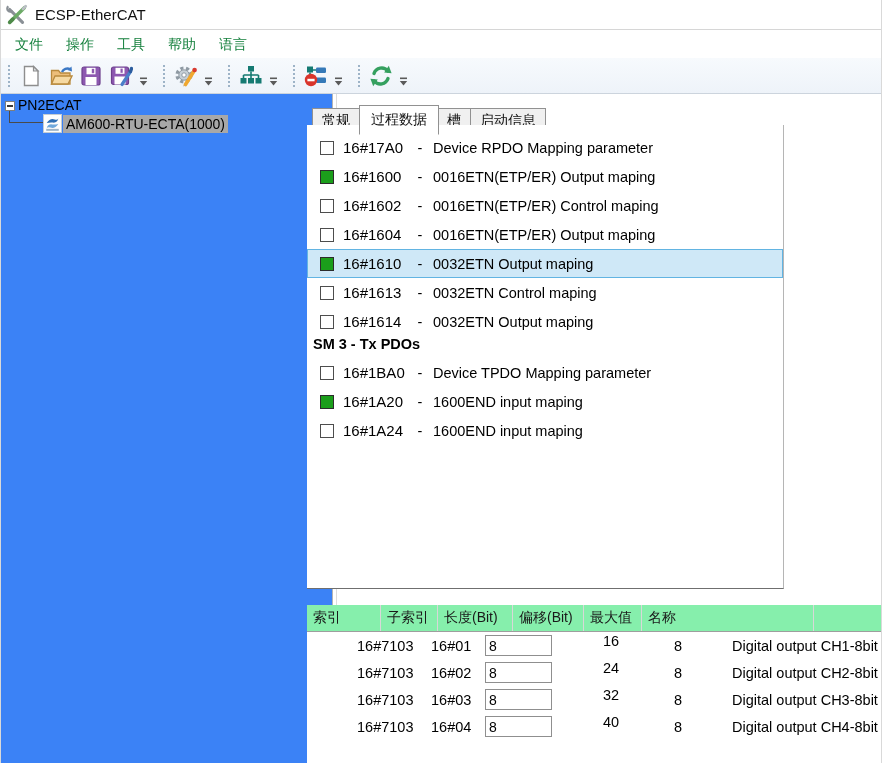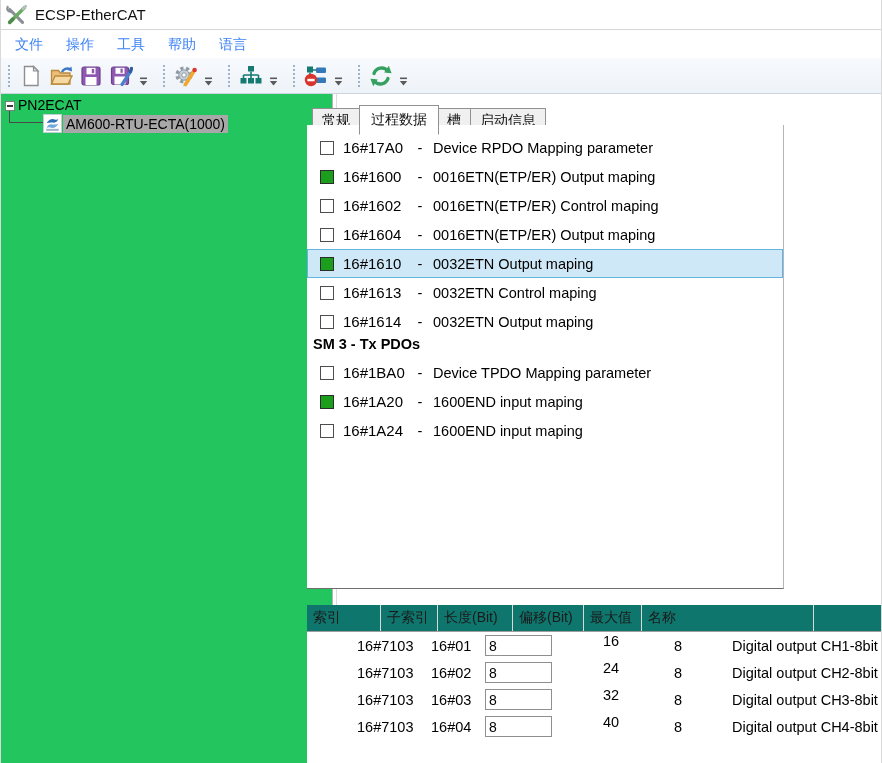--- a/index.html
+++ b/index.html
@@ -8,37 +8,37 @@
   body { font-family:"Liberation Sans", sans-serif; color:#000; }
   .window { position:relative; width:882px; height:763px; background:#fff; overflow:hidden; border-left:1px solid #d9d9d9; border-right:1px solid #d9d9d9; }
 
   
   .titlebar { position:absolute; left:0; top:0; width:100%; height:30px; background:#fff; display:flex; align-items:center; padding-left:5px; border-bottom:1px solid #d6d6d6; }
   .titlebar .app-icon { width:22px; height:22px; margin-right:7px; }
   .titlebar .title-text { font-size:15px; color:#111; }
 
   
   .menubar { position:absolute; left:0; top:31px; width:100%; height:27px; background:#fff; display:flex; align-items:center; padding-left:12px; }
-  .menu-item { font-size:14px; color:#3b82f6; margin-right:19px; padding:3px 2px; cursor:default; }
+  .menu-item { font-size:14px; color:#15803d; margin-right:19px; padding:3px 2px; cursor:default; }
 
   
   .toolbar { position:absolute; left:0; top:58px; width:100%; height:36px; background:linear-gradient(#f7fafd,#eef3f9); border-bottom:1px solid #ccd4dd; display:flex; align-items:center; padding-left:4px; }
   .tgroup { display:flex; align-items:center; margin-right:10px; }
   .grip { width:4px; height:24px; margin:0 5px 0 2px;
           background-image:radial-gradient(circle,#9db3c7 1.1px,transparent 1.3px);
           background-size:4px 4px; background-position:center top; }
   .tbtn { width:28px; height:28px; display:flex; align-items:center; justify-content:center; margin:0 1px; }
   .tbtn svg { width:24px; height:24px; }
   .ovf { align-self:flex-end; margin:0 2px 4px 3px; }
 
   
   .main { position:absolute; left:0; top:94px; width:100%; height:669px; background:#fff; }
 
   
-  .tree-panel { position:absolute; left:0; top:0; width:332px; height:100%; border-right:1px solid #b4b4b4; background:#22c55e; }
+  .tree-panel { position:absolute; left:0; top:0; width:332px; height:100%; border-right:1px solid #b4b4b4; background:#3b82f6; }
   .tree-panel:after { content:""; position:absolute; right:-5px; top:0; width:1px; height:100%; background:#dcdcdc; }
   .expand-box { position:absolute; left:4px; top:7px; width:10px; height:10px; background:#fff; border:1px solid #7e7e7e; }
   .expand-box:before { content:""; position:absolute; left:1px; top:3px; width:6px; height:2px; background:#3c3c3c; }
   .tree-root-label { position:absolute; left:17px; top:3px; font-size:14px; }
   .tree-connector { position:absolute; left:8px; top:17px; width:34px; height:12px; border-left:1px solid #4a4a4a; border-bottom:1px solid #4a4a4a; }
   .tree-child { position:absolute; left:42px; top:20px; display:flex; align-items:center; }
   .node-icon { width:19px; height:19px; background:#f4f7fa; border:1px solid #c5cdd4; display:block; }
   .tree-child-label { background:#a8a8a8; color:#000; font-size:14px; padding:1px 3px; margin-left:1px; white-space:nowrap; }
 
   
@@ -56,21 +56,21 @@
   .pdo-item { height:29px; display:flex; align-items:center; padding-left:12px; border:1px solid transparent; }
   .pdo-item.selected { background:#cfe8f7; border:1px solid #62b4e2; }
   .cb { width:14px; height:14px; background:#fff; border:1px solid #4d4d4d; margin-right:9px; flex:none; }
   .cb.checked { background:#1b9e1b; border-color:#2c2c2c; }
   .pdo-index { font-size:15px; width:64px; flex:none; }
   .pdo-dash { font-size:14.5px; width:26px; text-align:center; flex:none; }
   .pdo-name { font-size:14.5px; white-space:nowrap; }
 
   
   .bottom-table { position:absolute; left:0; top:511px; right:0; height:158px; background:#fff; }
-  .thead { display:flex; height:27px; background:#0f766e; border-bottom:1px solid #9e9e9e; align-items:center; }
+  .thead { display:flex; height:27px; background:#86efac; border-bottom:1px solid #9e9e9e; align-items:center; }
   .th { font-size:14px; color:#1a1a1a; padding-left:6px; height:100%; display:flex; align-items:center; border-right:1px solid #d8d8d8; }
   .trow { display:flex; height:27px; align-items:center;padding-left:44px; }
   .td { font-size:14.5px; padding-left:6px; display:flex; align-items:center; height:100%; }
   .c1 { width:74px; flex:none; }
   .c2 { width:57px; flex:none; }
   .c3 { width:75px; flex:none; }
   .c4 { width:71px; flex:none; }
   .c5 { width:58px; flex:none; }
   .c6 { width:172px; flex:none; }
   .c7 { flex:1; border-right:none; }

